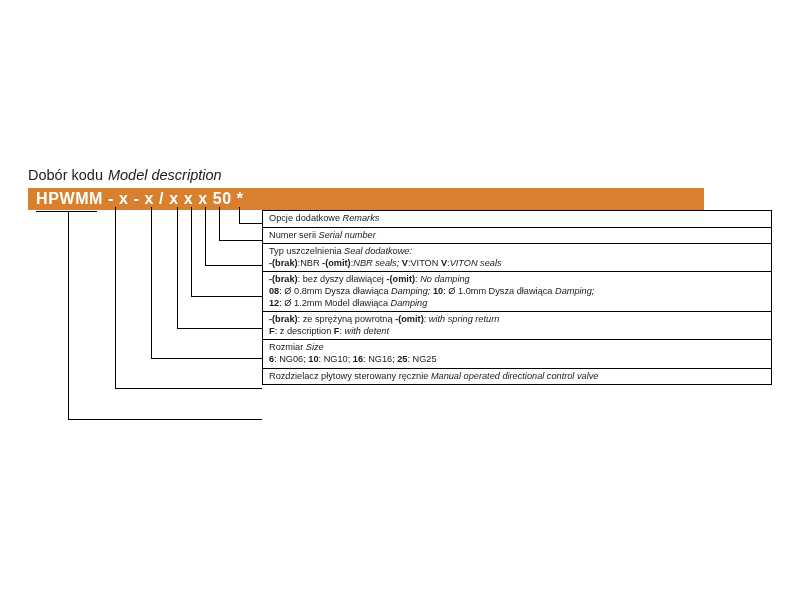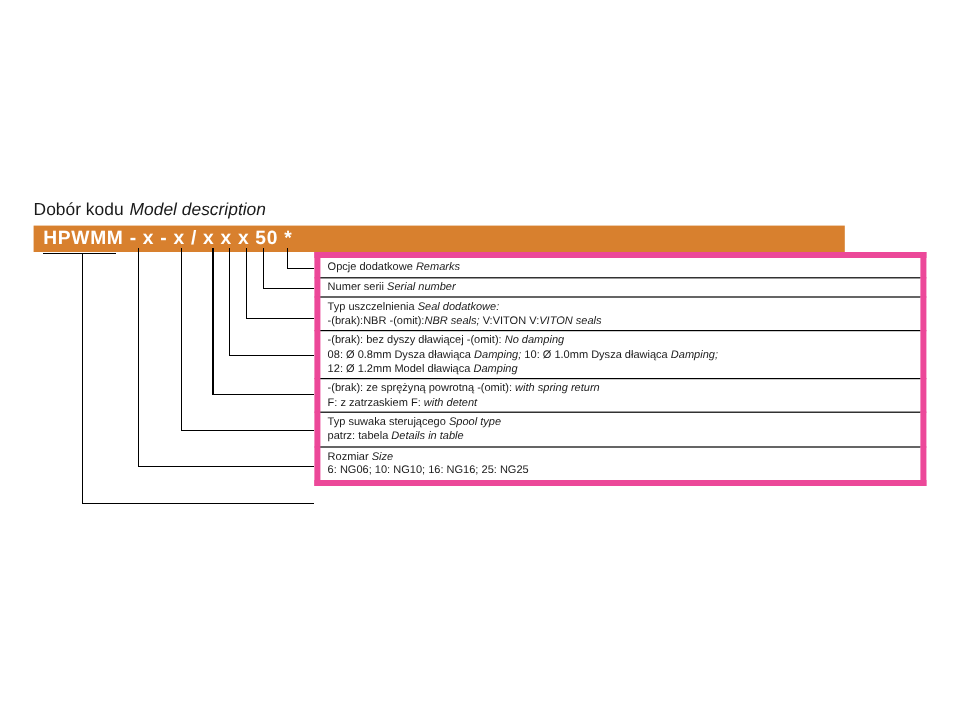--- a/index.html
+++ b/index.html
@@ -58,34 +58,34 @@
     pointer-events: none;
   }
 
   
   #desc-table {
     position: absolute;
     left: 262px;
     top: 210px;
     width: 510px;
     border-collapse: collapse;
-    border: 5px solid #ec4899;
+    border: 1px solid #ec4899;
   }
   #desc-table td {
     border: 1px solid #000000;
     padding: 2px 0 2px 6px;
     vertical-align: top;
     font-size: 9.2px;
     line-height: 11.6px;
     color: #1a1a1a;
   }
   .r-line { white-space: nowrap; }
   .pl { font-style: normal; }
   .en { font-style: italic; }
-  .b  { font-weight: normal; }
+  .b  { font-weight: bold; }
 </style>
 </head>
 <body>
 
 <div id="page-title">
   <span class="pl">Dobór kodu</span><span class="en">Model description</span>
 </div>
 
 <div id="code-bar" style="background: rgb(216, 128, 46);">
   <span class="code-text" style="color: rgb(255, 255, 255);">HPWMM - x - x / x x x 50 *</span>
@@ -142,29 +142,28 @@
       <tr>
         <td>
           <div class="r-line"><span class="b">-(brak)</span><span>: bez dyszy dławiącej </span><span class="b">-(omit)</span><span>: </span><span class="en">No damping</span></div>
           <div class="r-line"><span class="b">08</span><span>: Ø 0.8mm   Dysza dławiąca </span><span class="en">Damping;</span><span> </span><span class="b">10</span><span>: Ø 1.0mm    Dysza dławiąca </span><span class="en">Damping;</span></div>
           <div class="r-line"><span class="b">12</span><span>: Ø 1.2mm   Model dławiąca </span><span class="en">Damping</span></div>
         </td>
       </tr>
       <tr>
         <td>
           <div class="r-line"><span class="b">-(brak)</span><span>: ze sprężyną powrotną </span><span class="b">-(omit)</span><span>: </span><span class="en">with spring return</span></div>
-          <div class="r-line"><span class="b">F</span><span>: z zatrzaskiem </span><span class="b">F</span><span>: </span><span class="en">with detent</span></div>
-        </td>
-      </tr>
-      <tr>
-        <td>
-          <div class="r-line"><span class="pl">Typ suwaka sterującego</span><span> </span><span class="en">Spool type</span></div>
-          <div class="r-line"><span class="pl">patrz: tabela</span><span> </span><span class="en">Details in table</span></div>
+          <div class="r-line"><span class="b">F</span><span>: z description </span><span class="b">F</span><span>: </span><span class="en">with detent</span></div>
         </td>
       </tr>
       <tr>
         <td>
           <div class="r-line"><span class="pl">Rozmiar</span><span> </span><span class="en">Size</span></div>
           <div class="r-line"><span class="b">6</span><span>: NG06;  </span><span class="b">10</span><span>: NG10;  </span><span class="b">16</span><span>: NG16;  </span><span class="b">25</span><span>: NG25</span></div>
         </td>
       </tr>
+      <tr>
+        <td>
+          <div class="r-line"><span class="pl">Rozdzielacz płytowy sterowany ręcznie</span><span> </span><span class="en">Manual operated directional control valve</span></div>
+        </td>
+      </tr>
     </tbody>
 </table>
 
 </body></html>

